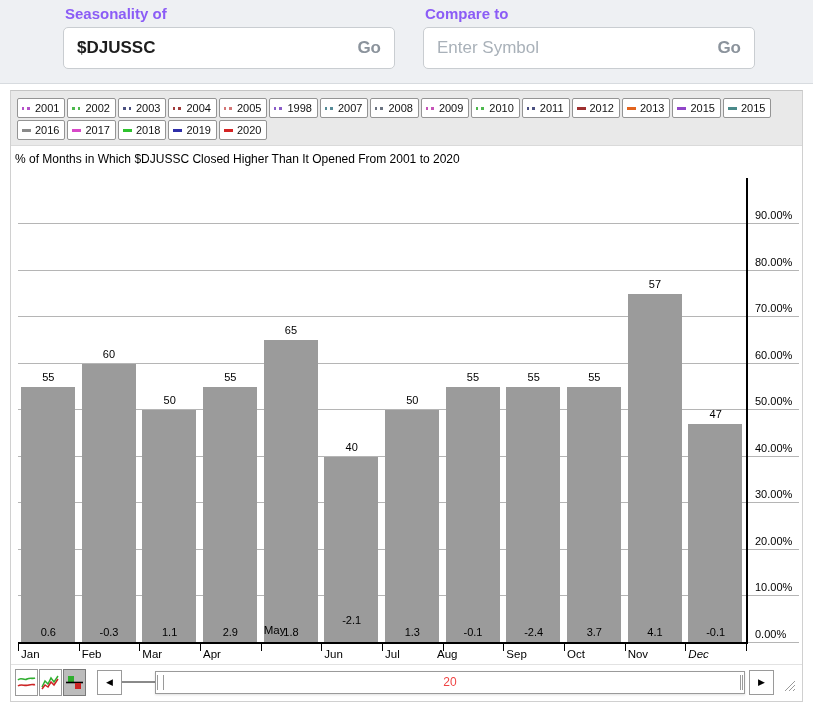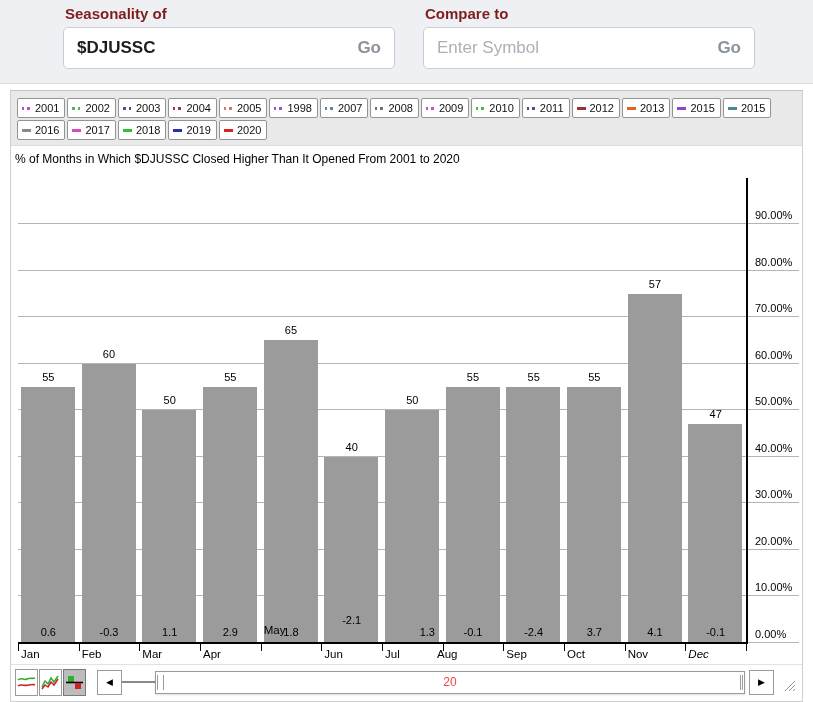--- a/index.html
+++ b/index.html
@@ -2,21 +2,21 @@
 <html><head>
 <meta charset="utf-8">
 <style>
   * { margin:0; padding:0; box-sizing:border-box; }
   html,body { width:813px; height:702px; background:#fff; font-family:"Liberation Sans", sans-serif; overflow:hidden; }
 
   
   .header { height:84px; background:#eef0f3; border-bottom:1px solid #d7dbdf; display:flex; padding-left:63px; }
   .field-group { width:332px; padding-top:5px; }
   .field-group + .field-group { margin-left:28px; }
-  .field-label { font-size:15px; font-weight:bold; color:#7f1d1d; margin-bottom:5px; margin-left:2px; }
+  .field-label { font-size:15px; font-weight:bold; color:#8b5cf6; margin-bottom:5px; margin-left:2px; }
   .symbol-box { width:332px; height:42px; background:#fff; border:1px solid #c9cdd1; border-radius:5px; display:flex; align-items:center; padding:0 13px; }
   .symbol-box input { flex:1; border:none; outline:none; font-size:17px; font-weight:bold; color:#1d1d1d; font-family:"Liberation Sans", sans-serif; background:transparent; }
   .symbol-box input::placeholder { color:#a9b1b9; font-weight:normal; }
   .go-btn { background:none; border:none; font-size:17px; font-weight:bold; color:#8b939c; cursor:pointer; font-family:"Liberation Sans", sans-serif; }
 
   
   .widget { margin:6px 10px 0 10px; width:793px; border:1px solid #d0d0d0; border-top:1px solid #c4c4c4; background:#fff; }
 
   
   .legend { background:#e9e9e9; padding:7px 6px 5px 6px; display:flex; flex-wrap:wrap; gap:2px; border-bottom:1px solid #dadada; }
@@ -204,21 +204,21 @@
       <div class="foot" style="left: 249.667px; width: 60.6667px; top: 458px;">1.8</div>
       <div class="month" style="left: 252.667px; top: 456px;">May</div>
       <div class="mtick" style="left: 249.667px; top: 475px;"></div>
       <div class="bar" style="left: 313.333px; width: 54px; height: 186px; top: 289px;"></div>
       <div class="val" style="left: 310.333px; width: 60.6667px; top: 273px;">40</div>
       <div class="foot" style="left: 310.333px; width: 60.6667px; top: 446px;">-2.1</div>
       <div class="month" style="left: 313.333px; top: 480px;">Jun</div>
       <div class="mtick" style="left: 310.333px; top: 475px;"></div>
       <div class="bar" style="left: 374px; width: 54px; height: 233px; top: 242px;"></div>
       <div class="val" style="left: 371px; width: 60.6667px; top: 226px;">50</div>
-      <div class="foot" style="left: 386px; width: 60.6667px; top: 458px;">1.3</div>
+      <div class="foot" style="left: 371px; width: 60.6667px; top: 458px;">1.3</div>
       <div class="month" style="left: 374px; top: 480px;">Jul</div>
       <div class="mtick" style="left: 371px; top: 475px;"></div>
       <div class="bar" style="left: 434.667px; width: 54px; height: 256px; top: 219px;"></div>
       <div class="val" style="left: 431.667px; width: 60.6667px; top: 203px;">55</div>
       <div class="foot" style="left: 431.667px; width: 60.6667px; top: 458px;">-0.1</div>
       <div class="month" style="left: 426px; top: 480px;">Aug</div>
       <div class="mtick" style="left: 431.667px; top: 475px;"></div>
       <div class="bar" style="left: 495.333px; width: 54px; height: 256px; top: 219px;"></div>
       <div class="val" style="left: 492.333px; width: 60.6667px; top: 203px;">55</div>
       <div class="foot" style="left: 492.333px; width: 60.6667px; top: 458px;">-2.4</div>

